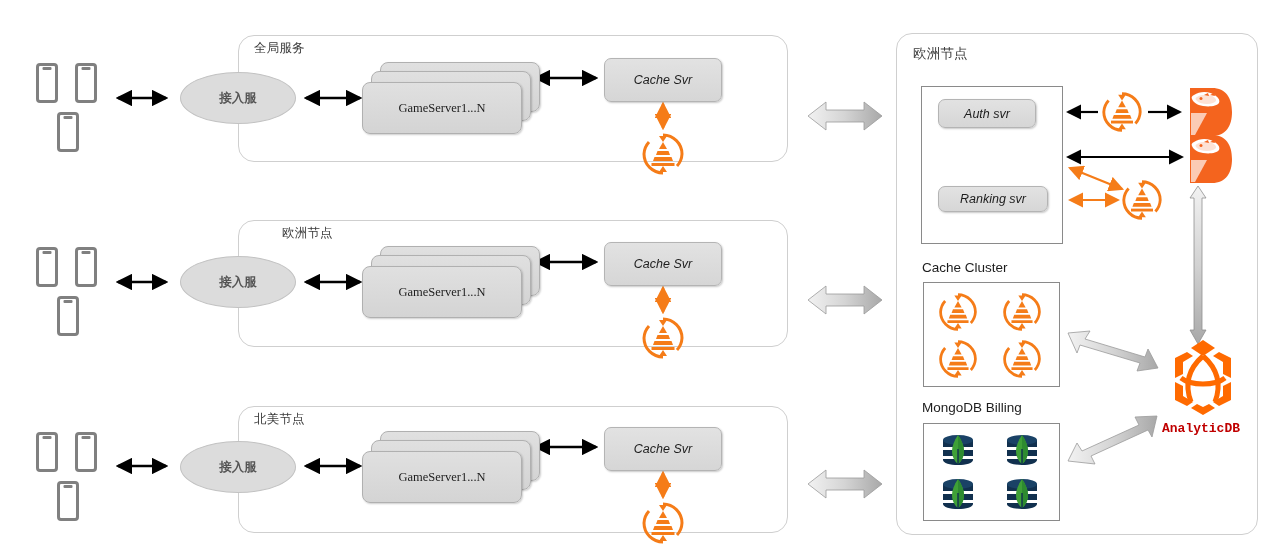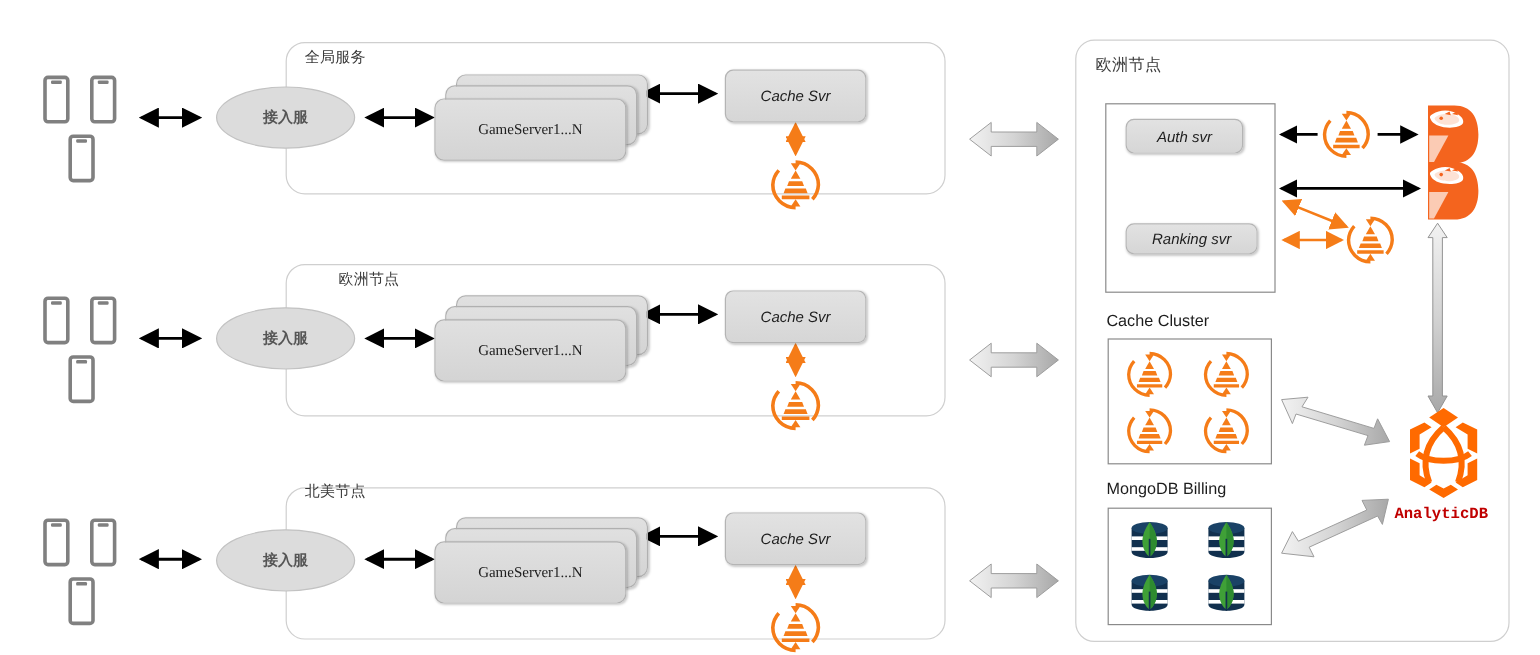--- a/index.html
+++ b/index.html
@@ -283,21 +283,21 @@
       <g fill="#F57C18">
         <path d="M24,12 L28,19 L20,19 Z"></path>
         <path d="M18.5,21 L29.5,21 L31,25 L17,25 Z"></path>
         <path d="M15.5,27 L32.5,27 L34,31 L14,31 Z"></path>
         <path d="M12.5,33 L35.5,33 L35.5,36 L12.5,36 Z"></path>
       </g>
     </svg>
   </div>
 
   <div class="region-panel" style="left:238px;top:406px;width:550px;height:127px;"></div>
-  <div class="region-label" style="left:254px;top:401px;">北美节点</div>
+  <div class="region-label" style="left:254px;top:411px;">北美节点</div>
 
   <div class="phone" style="left:36px;top:432px;"></div>
   <div class="phone" style="left:75px;top:432px;"></div>
   <div class="phone" style="left:57px;top:481px;"></div>
 
   <div class="ellipse" style="left:180px;top:441px;">
     <span>接入服</span>
   </div>
 
   <div class="stack" style="left:362px;top:431px;width:178px;height:72px;">

